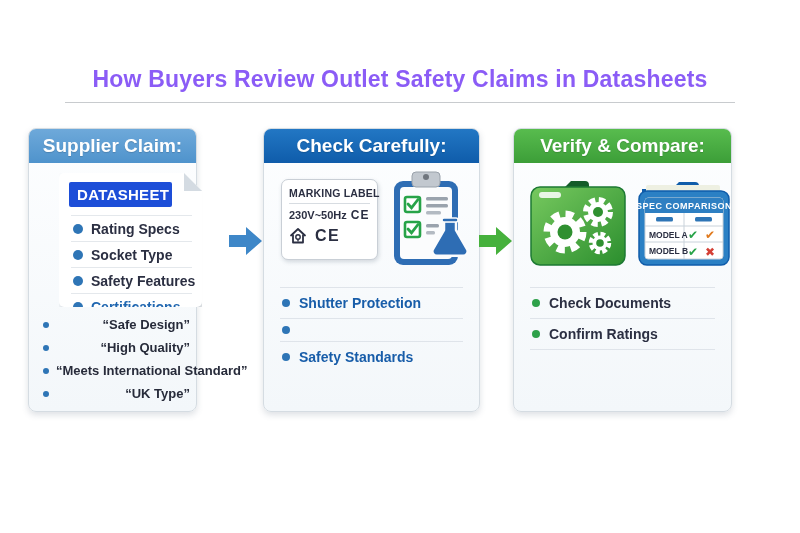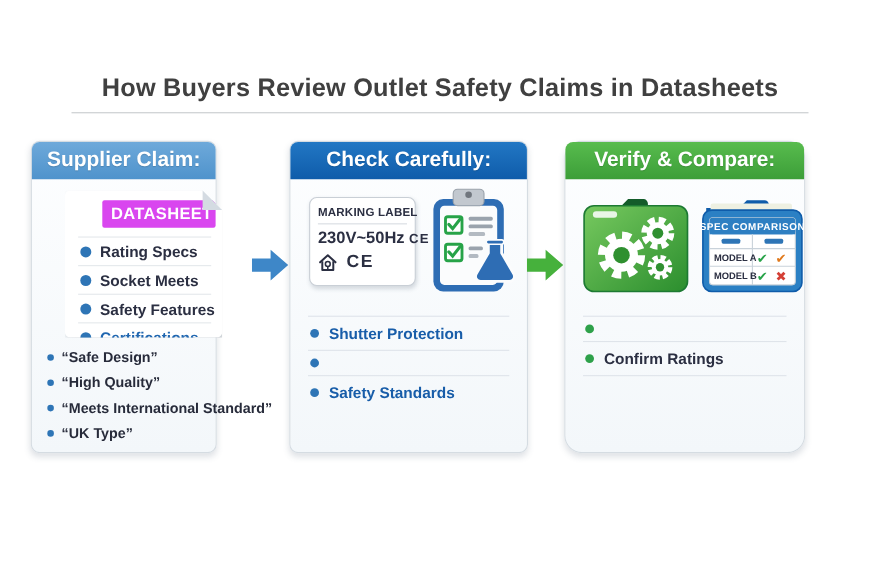--- a/index.html
+++ b/index.html
@@ -8,38 +8,38 @@
     font-family:"Liberation Sans", sans-serif;
     background:#ffffff;
     position:relative;
     overflow:hidden;
   }
   .stage { position:absolute; inset:0; }
 
   
   .title {
     position:absolute; top:66px; left:65px; width:670px;
-    text-align:center; font-size:23px; font-weight:bold; color:#404040;
+    text-align:center; font-size:23px; font-weight:bold; color:#8b5cf6;
     letter-spacing:.2px; white-space:nowrap;
   }
   .title-rule {
     position:absolute; top:102px; left:65px; width:670px; height:1px;
     background:#c8cbce;
   }
 
   
   .panel {
     position:absolute; top:128px; height:284px;
     background:linear-gradient(180deg,#fdfeff 0%,#f3f7fa 100%);
     border:1px solid #d5dce2; border-radius:8px;
     box-shadow:0 3px 6px rgba(70,90,110,.18);
   }
   .panel1 { left:28px;  width:169px; }
   .panel2 { left:263px; width:217px; }
-  .panel3 { left:513px; width:219px;border-radius:16px; }
+  .panel3 { left:513px; width:219px; }
 
   .panel-header {
     height:34px; border-radius:7px 7px 0 0;
     display:flex; align-items:center; justify-content:center;
     color:#fff; font-weight:bold; font-size:19px; white-space:nowrap;
     text-shadow:0 1px 1px rgba(0,0,0,.15);
   }
   .ph-blue-light { background:linear-gradient(180deg,#6ea9da 0%,#4f93cc 100%); }
   .ph-blue-dark  { background:linear-gradient(180deg,#2277c4 0%,#0f5caa 100%); }
   .ph-green      { background:linear-gradient(180deg,#58bc4e 0%,#3c9e38 100%); }
@@ -47,52 +47,52 @@
   
   .ds-card {
     position:absolute; left:30px; top:44px; width:143px; height:134px;
     background:#ffffff; border-radius:5px;
     box-shadow:2px 3px 5px rgba(60,80,100,.25);
     clip-path:polygon(0 0, calc(100% - 18px) 0, 100% 18px, 100% 100%, 0 100%);
   }
   .ds-fold { position:absolute; top:0; right:0; }
   .ds-band {
     position:absolute; left:10px; top:9px; width:103px; height:25px;
-    background:#d946ef; border-radius:2px;
+    background:#1d4ed8; border-radius:2px;
     color:#fff; font-weight:bold; font-size:15px;
-    display:flex; align-items:center; padding-left:8px; letter-spacing:.3px;margin-left:24px;
+    display:flex; align-items:center; padding-left:8px; letter-spacing:.3px;
   }
   .ds-list { position:absolute; left:12px; right:10px; top:42px; }
   .ds-row {
     display:flex; align-items:center; gap:8px;
     border-top:1px solid #e4e8ec; padding:5px 0 4px 2px;
     font-size:14px; font-weight:bold; color:#2b2f42; white-space:nowrap;
   }
   .ds-row.cert { color:#1f66b0; }
   .dot-blue-lg { width:10px; height:10px; border-radius:50%; background:#2e75b6; flex:0 0 auto; }
 
   
   .quotes { position:absolute; left:14px; top:188px; right:6px; }
   .quote-row {
     display:flex; align-items:center; gap:7px; margin-bottom:8px;
-    font-size:13px; font-weight:bold; color:#272b3a; white-space:nowrap;
+    font-size:13px; font-weight:bold; color:#272b3a; white-space:nowrap;justify-content:space-between;
   }
   .dot-blue-sm { width:6px; height:6px; border-radius:50%; background:#2e75b6; flex:0 0 auto; }
 
   
   .ml-card {
     position:absolute; left:17px; top:50px; width:97px; height:81px;
     background:#fff; border:1px solid #c9cfd6; border-radius:7px;
     box-shadow:1px 2px 4px rgba(60,80,100,.2);
     padding:7px 7px 0 7px;
   }
   .ml-title { font-size:10.5px; font-weight:bold; color:#2b2f42; letter-spacing:.2px; white-space:nowrap; }
   .ml-sep { height:1px; background:#d7dce1; margin:4px 0 4px 0; }
   .ml-rating-row { display:flex; align-items:baseline; gap:4px; white-space:nowrap; }
-  .ml-rating { font-size:15px; font-weight:bold; color:#2b2f42; }
+  .ml-rating { font-size:11px; font-weight:bold; color:#2b2f42; }
   .ml-ce-sm { font-size:12px; font-weight:bold; color:#2b2f42; letter-spacing:1px; }
   .ml-bottom-row { display:flex; align-items:center; gap:8px; margin-top:5px; }
   .ml-ce-lg { font-size:16px; font-weight:bold; color:#2b2f42; letter-spacing:1.5px; }
 
   
   .check-list { position:absolute; left:16px; right:16px; top:158px; }
   .check-row {
     display:flex; align-items:center; gap:9px;
     border-top:1px solid #dfe4ea; padding:7px 0 7px 2px;
     font-size:14px; font-weight:bold; white-space:nowrap;
@@ -126,21 +126,21 @@
 
     <div class="ds-card">
       <div class="ds-band">DATASHEET</div>
       <div class="ds-list">
         <div class="ds-row">
           <span class="dot-blue-lg"></span>
           <span>Rating Specs</span>
         </div>
         <div class="ds-row">
           <span class="dot-blue-lg"></span>
-          <span>Socket Meets</span>
+          <span>Socket Type</span>
         </div>
         <div class="ds-row">
           <span class="dot-blue-lg"></span>
           <span>Safety Features</span>
         </div>
         <div class="ds-row cert">
           <span class="dot-blue-lg"></span>
           <span>Certifications</span>
         </div>
       </div>
@@ -274,20 +274,21 @@
       <text x="57" y="62" text-anchor="middle" font-family="DejaVu Sans, sans-serif" font-size="12" font-weight="bold" fill="#27a348">✔</text>
       <text x="74" y="62" text-anchor="middle" font-family="DejaVu Sans, sans-serif" font-size="12" font-weight="bold" fill="#e0791c">✔</text>
       <text x="13" y="77" font-family="Liberation Sans, sans-serif" font-size="8.5" font-weight="bold" fill="#2b2f42">MODEL B</text>
       <text x="57" y="78.5" text-anchor="middle" font-family="DejaVu Sans, sans-serif" font-size="12" font-weight="bold" fill="#27a348">✔</text>
       <text x="74" y="78.5" text-anchor="middle" font-family="DejaVu Sans, sans-serif" font-size="12" font-weight="bold" fill="#d43f35">✖</text>
     </svg>
 
     <div class="check-list">
       <div class="check-row dark-text">
         <span class="dot-green-md"></span>
+        <span>Check Documents</span>
       </div>
       <div class="check-row dark-text">
         <span class="dot-green-md"></span>
         <span>Confirm Ratings</span>
       </div>
     </div>
   </div>
 
 </div>
 

